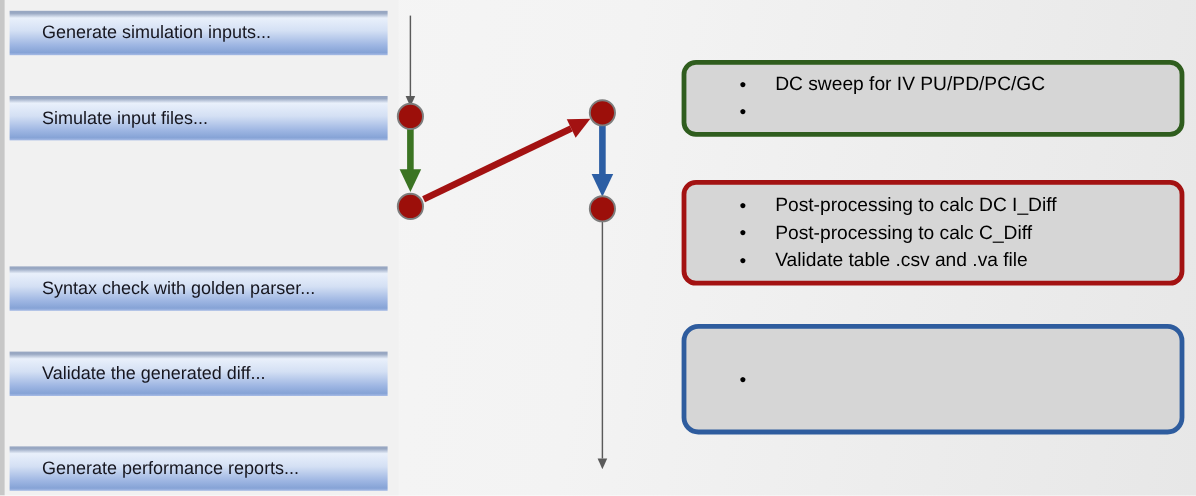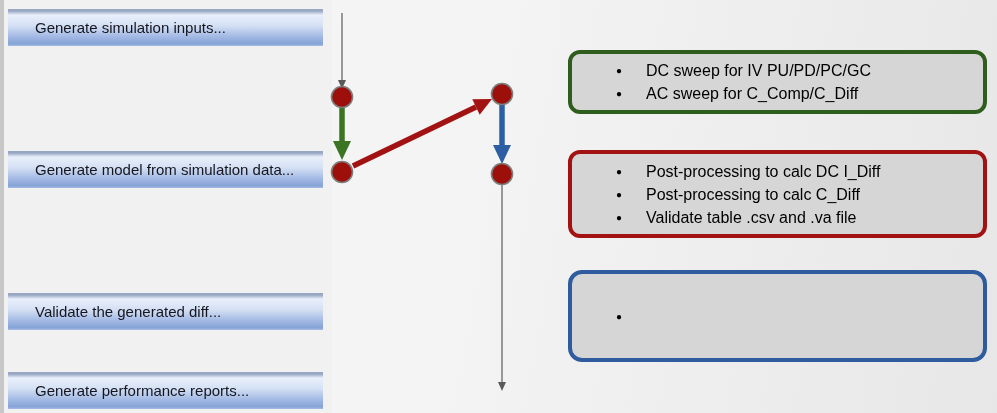--- a/index.html
+++ b/index.html
@@ -31,22 +31,25 @@
 </head>
 <body>
 
 <div class="page">
   <div class="left-strip"></div>
   <div class="steps-panel"></div>
 
   <div class="step-bar" style="top:9px">
       <span class="step-label">Generate simulation inputs...</span>
     </div>
-  <div class="step-bar" style="top:151px">
-      <span class="step-label">Generate model from simulation data...</span>
+  <div class="step-bar" style="top:80px">
+      <span class="step-label">Simulate input files...</span>
+    </div>
+  <div class="step-bar" style="top:222px">
+      <span class="step-label">Syntax check with golden parser...</span>
     </div>
   <div class="step-bar" style="top:293px">
       <span class="step-label">Validate the generated diff...</span>
     </div>
   <div class="step-bar" style="top:372px">
       <span class="step-label">Generate performance reports...</span>
     </div>
 
   <svg class="flow" viewBox="0 0 997 413">
 
@@ -72,21 +75,20 @@
   </svg>
 
   <div class="anno-box anno-green" style="top:50px;height:64px">
     <ul>
       <li>
           <span class="dot">●</span>
           <span class="anno-text">DC sweep for IV PU/PD/PC/GC</span>
         </li>
       <li>
           <span class="dot">●</span>
-          <span class="anno-text">AC sweep for C_Comp/C_Diff</span>
         </li>
     </ul>
   </div>
 
   <div class="anno-box anno-red" style="top:150px;height:88px">
     <ul>
       <li>
           <span class="dot">●</span>
           <span class="anno-text">Post-processing to calc DC I_Diff</span>
         </li>

